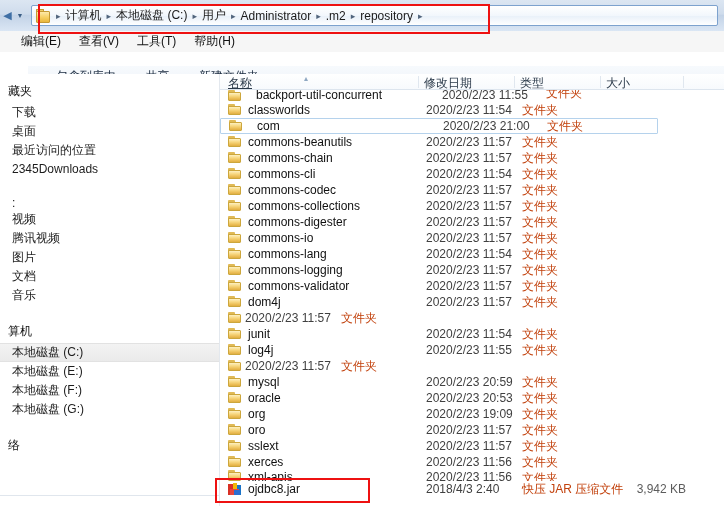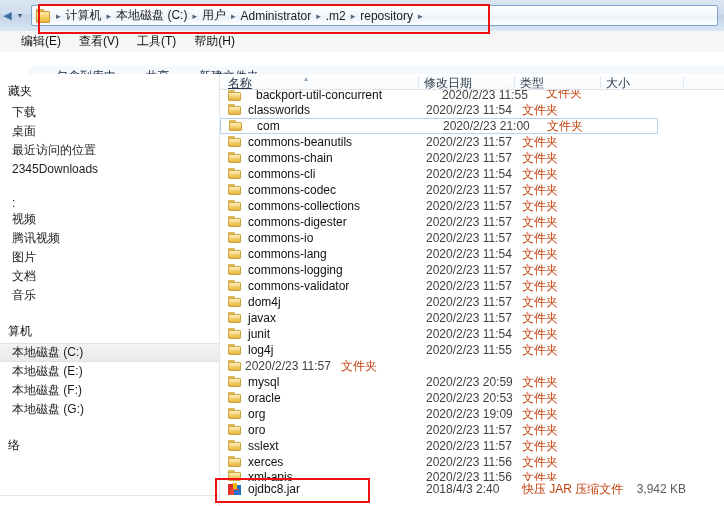--- a/index.html
+++ b/index.html
@@ -648,21 +648,20 @@
             <div class="cell-type">文件夹</div>
             <div class="cell-size"></div>
           </div>
           <div class="row">
             <div class="cell-icon">
               <div class="folder-ico">
                 <div class="back"></div>
                 <div class="front"></div>
               </div>
             </div>
-            <div class="cell-name">javax</div>
             <div class="cell-date">2020/2/23 11:57</div>
             <div class="cell-type">文件夹</div>
             <div class="cell-size"></div>
           </div>
           <div class="row">
             <div class="cell-icon">
               <div class="folder-ico">
                 <div class="back"></div>
                 <div class="front"></div>
               </div>

